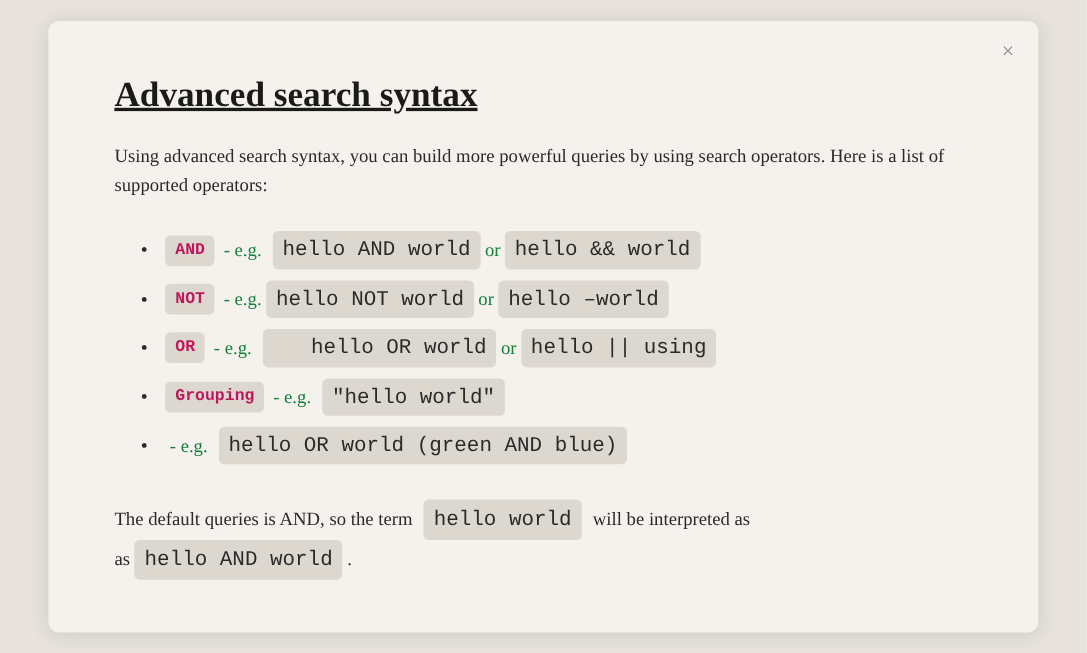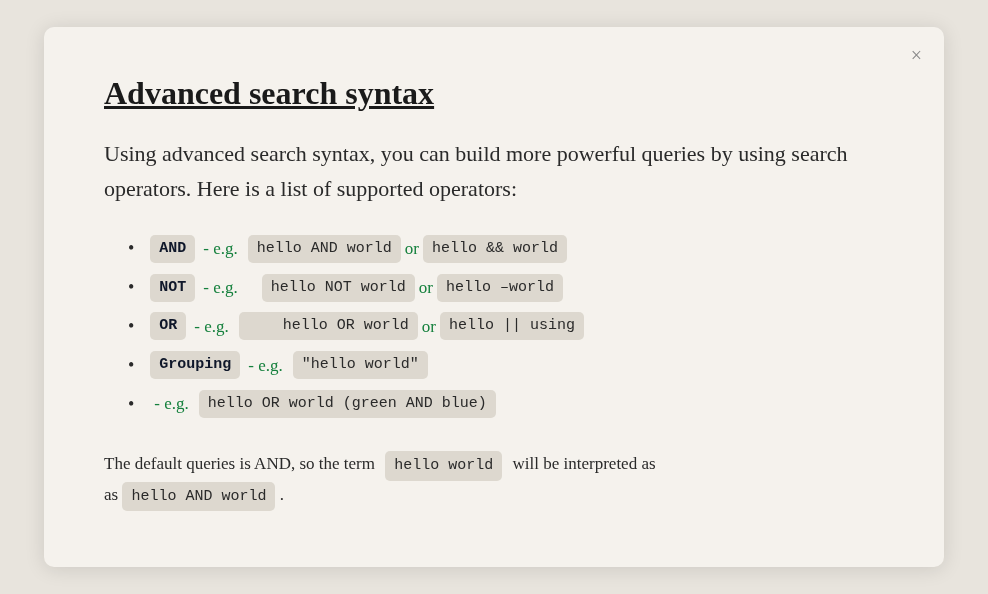--- a/index.html
+++ b/index.html
@@ -44,21 +44,21 @@
     h1 {
       font-size: 32px;
       font-weight: 700;
       color: #1a1a1a;
       margin-bottom: 24px;
       font-family: Georgia, serif;
       text-decoration: underline;
     }
 
     .intro {
-      font-size: 22px;
+      font-size: 17px;
       color: #2a2a2a;
       line-height: 1.6;
       margin-bottom: 28px;
       font-family: Georgia, serif;
     }
 
     .operators-list {
       list-style: none;
       margin-bottom: 32px;
       padding-left: 24px;
@@ -83,33 +83,33 @@
       color: #2a2a2a;
       flex-shrink: 0;
     }
 
     .tag {
       display: inline-block;
       background-color: #ddd8cf;
       border-radius: 5px;
       padding: 2px 9px;
       font-family: 'Courier New', Courier, monospace;
-      font-size: 15px;
+      font-size: 19px;
       color: #2a2a2a;
       white-space: nowrap;
     }
 
     .tag-operator {
       display: inline-block;
       background-color: #ddd8cf;
       border-radius: 5px;
       padding: 2px 9px;
       font-family: 'Courier New', Courier, monospace;
       font-size: 15px;
-      color: #0f172a;
+      color: #be185d;
       font-weight: 600;
       white-space: nowrap;
       margin-right: 4px;
     }
 
     .inline-text {
       font-family: Georgia, serif;
       font-size: 17px;
       color: #15803d;
       margin: 0 4px;
@@ -139,21 +139,21 @@
       <span class="tag-operator">AND</span>
       <span class="inline-text">- e.g.</span>
       <span class="tag" style="margin-left:6px;">hello AND world</span>
       <span class="inline-text">or</span>
       <span class="tag">hello &amp;&amp; world</span>
     </li>
 
     <li>
       <span class="tag-operator">NOT</span>
       <span class="inline-text">- e.g.</span>
-      <span class="tag" style="margin-left:20px;">hello NOT world</span>
+      <span class="tag" style="margin-left:0;">hello NOT world</span>
       <span class="inline-text">or</span>
       <span class="tag">hello –world</span>
     </li>
 
     <li>
       <span class="tag-operator">OR</span>
       <span class="inline-text">- e.g.</span>
       <span class="tag" style="margin-left:6px;padding-left:44px;">hello OR world</span>
       <span class="inline-text">or</span>
       <span class="tag">hello || using</span>

